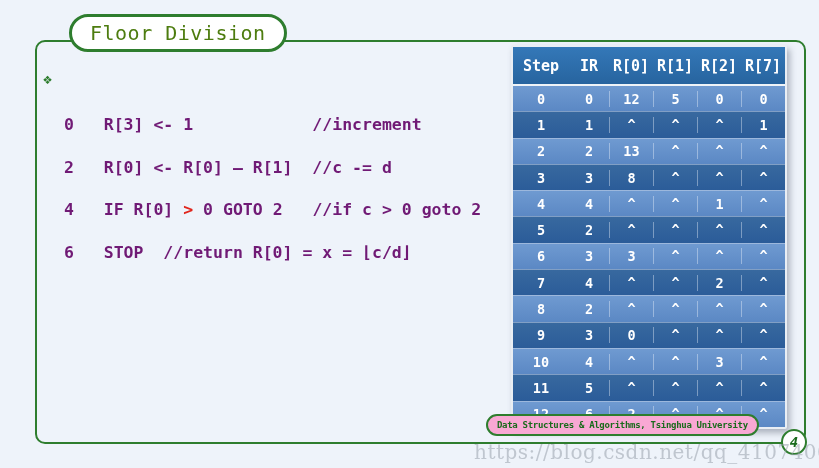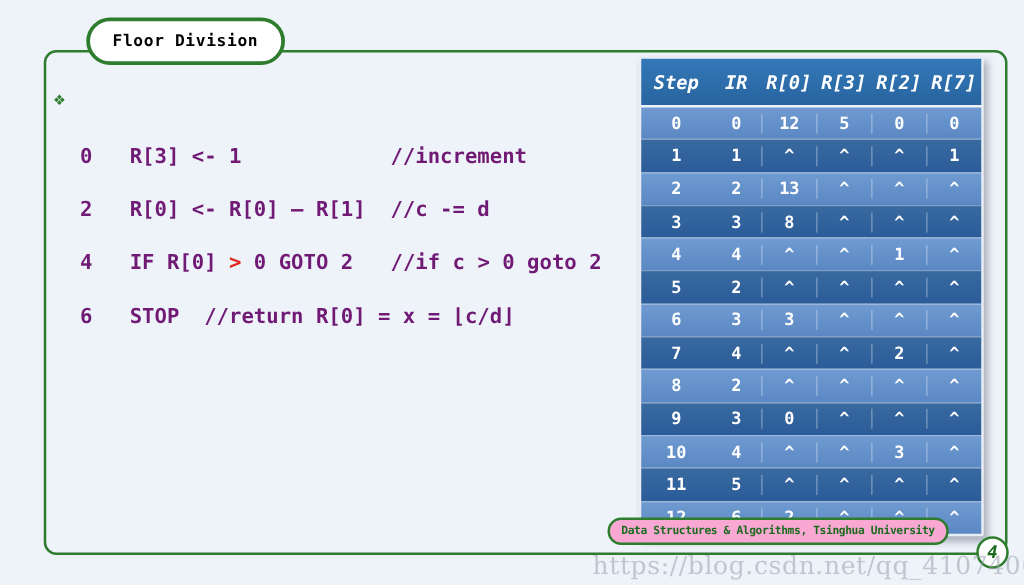--- a/index.html
+++ b/index.html
@@ -11,21 +11,21 @@
   
   .frame{
     position:absolute;left:35px;top:40px;width:767px;height:400px;
     border:2px solid #2e7d2e;border-radius:10px;
   }
   
   .title-box{
     position:absolute;left:69px;top:14px;height:32px;padding:0 18px;
     background:#ffffff;border:3px solid #2e7d2e;border-radius:19px;
     display:flex;align-items:center;z-index:2;
-    font-size:13px;font-weight:bold;color:#000000;letter-spacing:.5px;
+    font-size:20px;font-weight:normal;color:#4d7c0f;letter-spacing:.5px;
   }
   
   .bullet{
     position:absolute;left:43px;top:70px;display:flex;align-items:center;gap:6px;
     color:#1a6b1c;font-weight:bold;
   }
   .bullet-icon{font-size:15px;color:#2e7d2e;}
   .bullet-text{font-size:18px;font-family:"DejaVu Sans Mono","DejaVu Sans",sans-serif;}
   
   .code{position:absolute;left:64px;top:104px;font-size:16.5px;font-weight:bold;}
@@ -36,21 +36,21 @@
   
   .table-panel{
     position:absolute;left:511px;top:45px;
     background:#e9eef4;border:2px solid #e9eef4;border-radius:2px;
     box-shadow:3px 4px 6px rgba(90,100,118,.45);
   }
   .thead{
     display:flex;height:37px;align-items:center;
     background:linear-gradient(180deg,#3478b8,#27649f);
     border-bottom:2px solid #eef3f8;
-    color:#fff;font-size:15px;font-weight:bold;font-style:italic;
+    color:#fff;font-size:15px;font-weight:bold;
   }
   .hcell{text-align:center;box-sizing:border-box;}
   .drow{
     display:flex;height:25.3px;align-items:center;
     color:#fff;font-size:13.5px;font-weight:bold;
     border-top:1px solid rgba(235,242,250,.45);
   }
   .drow:first-child{border-top:none;}
   .row-light{background:linear-gradient(180deg,#6f9ad1,#5b88c4);}
   .row-dark{background:linear-gradient(180deg,#38699f,#2b5c99);}
@@ -97,21 +97,21 @@
       <div class="cline"><span class="g">2   R[0] &lt;- R[0] – R[1]  </span><span class="b">//c -= d</span></div>
       <div class="cline"><span class="g">4   IF R[0] </span><span class="r">&gt;</span><span class="g"> 0 GOTO 2   </span><span class="b">//if c &gt; 0 goto 2</span></div>
       <div class="cline"><span class="g">6   STOP  </span><span class="b">//return R[0] = x = ⌊c/d⌋</span></div>
     </div>
 
   <div class="table-panel">
     <div class="thead">
         <span class="hcell c0">Step</span>
         <span class="hcell c1">IR</span>
         <span class="hcell c2">R[0]</span>
-        <span class="hcell c3">R[3]</span>
+        <span class="hcell c3">R[1]</span>
         <span class="hcell c4">R[2]</span>
         <span class="hcell c5">R[7]</span>
       </div>
     <div class="tbody">
         <div class="drow row-light">
           <span class="dcell c0">0</span>
           <span class="dcell c1">0</span>
           <span class="dcell c2">12</span>
           <span class="dcell c3">5</span>
           <span class="dcell c4">0</span>

